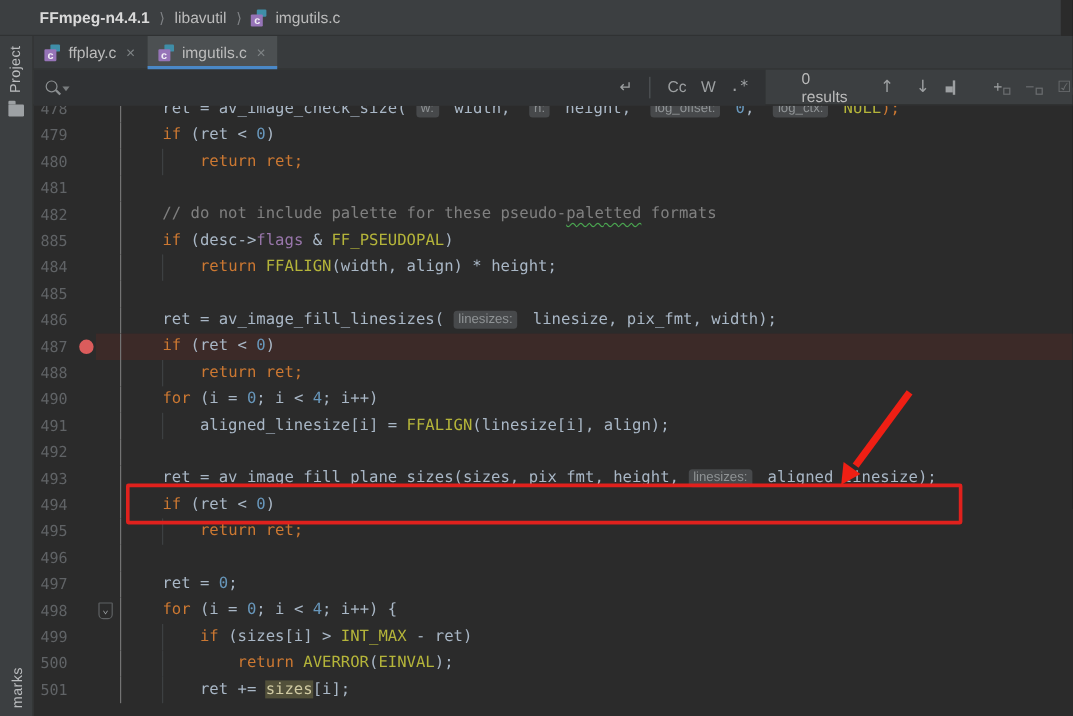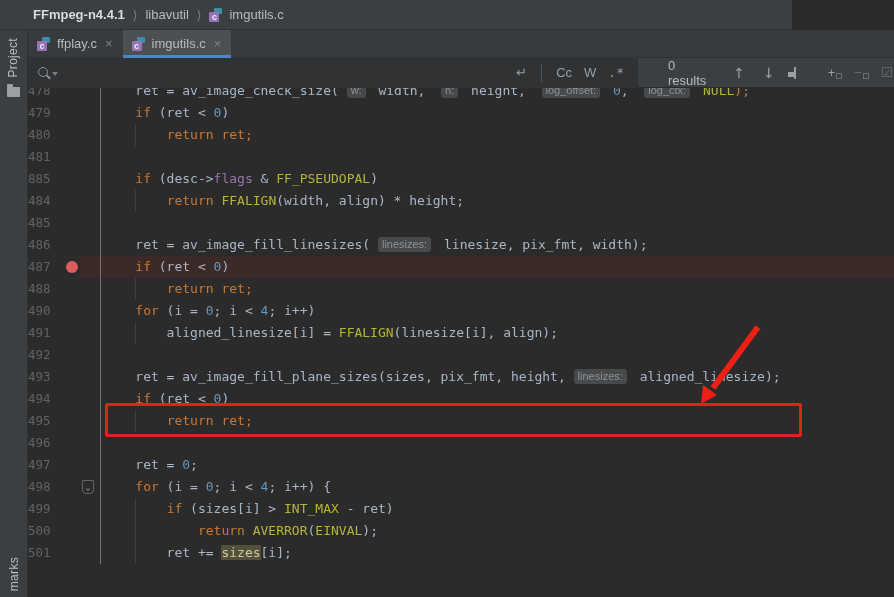--- a/index.html
+++ b/index.html
@@ -4,21 +4,21 @@
 <style>
   * { margin:0; padding:0; box-sizing:border-box; }
   html,body { background:#1e1e1e; }
   #app {
     position:relative; width:894px; height:597px; overflow:hidden;
     background:#2b2b2b; font-family:"Liberation Sans","DejaVu Sans",sans-serif;
     -webkit-font-smoothing:antialiased;
   }
   
   #titlebar {
-    position:absolute; top:0; left:0; width:792px; height:30px;
+    position:absolute; top:0; left:0; width:884px; height:30px;
     background:#3c3f41; border-bottom:1px solid #303233;
     display:flex; align-items:center; padding-left:33px; z-index:5;
     color:#bbbbbb; font-size:13px;
   }
   #titlebar .proj { font-weight:bold; color:#dadada; }
   #titlebar .sep { color:#808386; margin:0 8px; font-size:12px; }
   
   .ficon { position:relative; width:14px; height:14px; display:inline-block; flex:0 0 auto; }
   .ficon .sq-top { position:absolute; top:0; right:1px; width:8px; height:6px; background:#3f8ea8; border-radius:1px; }
   .ficon .sq-c { position:absolute; bottom:0; left:0; width:10px; height:10px; background:#9674b8; border-radius:1px;
@@ -71,21 +71,21 @@
   .sicon.mono { font-family:"DejaVu Sans Mono",monospace; }
   #results { margin-left:30px; color:#bbbbbb; font-size:13px; }
   .arrow-ic { font-size:14px; color:#9da0a2; padding:0 9px; font-family:"DejaVu Sans",sans-serif; }
   .selbox { position:relative; width:13px; height:12px; border:1.4px solid #9da0a2; margin:0 10px; display:inline-block; }
   .selbox::after { content:""; position:absolute; right:1px; bottom:1px; width:6px; height:5px; background:#9da0a2; }
   .subbox { display:inline-block; width:6px; height:6px; border:1px solid #6b6e70; margin-left:1px; vertical-align:-2px; }
   
   #editor { position:absolute; top:88px; left:28px; width:866px; height:509px; overflow:hidden; z-index:1; }
   #code-lines { margin-top:-8px; }
   .row { display:flex; height:22px; font-family:"DejaVu Sans Mono","Liberation Mono",monospace; font-size:13px; line-height:22px; }
-  .numcol { flex:0 0 52px; position:relative; text-align:left; padding-right:18px; color:#606366; font-size:12.5px; }
+  .numcol { flex:0 0 52px; position:relative; text-align:center; padding-right:18px; color:#606366; font-size:12.5px; }
   .markcol { flex:0 0 20px; position:relative; }
   .codecol { flex:1; position:relative; border-left:1px solid #737373; white-space:pre; padding-left:3px; color:#a9b7c6; }
   .row.bp .codecol, .row.bp .markcol { background:#3c2a28; }
   .bp-dot { position:absolute; right:2px; top:5px; width:12px; height:12px; border-radius:50%; background:#db5c5c; }
   .fold-mk { position:absolute; left:2px; top:4px; width:12px; height:14px; border:1px solid #5f6264; background:#2b2b2b;
              color:#9da2a5; font-size:9px; line-height:12px; text-align:center; border-radius:1px 1px 4px 4px; }
   .iguide { position:absolute; top:0; left:34px; width:1px; height:22px; background:#3d4042; }
   
   .tk-d { color:#a9b7c6; } .tk-kw { color:#cc7832; } .tk-num { color:#6897bb; }
   .tk-cmt { color:#808080; } .tk-macro { color:#b5b53a; } .tk-field { color:#9876aa; }
@@ -182,20 +182,25 @@
           <div class="numcol">480</div>
           <div class="markcol"></div>
           <div class="codecol"><span class="iguide"></span><span class="tk-d">        </span><span class="tk-kw">return ret;</span></div>
         </div>
         <div class="row">
           <div class="numcol">481</div>
           <div class="markcol"></div>
           <div class="codecol"></div>
         </div>
         <div class="row">
+          <div class="numcol">482</div>
+          <div class="markcol"></div>
+          <div class="codecol"><span class="tk-cmt">    // do not include palette for these pseudo-</span><span class="tk-typo">paletted</span><span class="tk-cmt"> formats</span></div>
+        </div>
+        <div class="row">
           <div class="numcol">885</div>
           <div class="markcol"></div>
           <div class="codecol"><span class="tk-d">    </span><span class="tk-kw">if</span><span class="tk-d"> (desc-&gt;</span><span class="tk-field">flags</span><span class="tk-d"> &amp; </span><span class="tk-macro">FF_PSEUDOPAL</span><span class="tk-d">)</span></div>
         </div>
         <div class="row">
           <div class="numcol">484</div>
           <div class="markcol"></div>
           <div class="codecol"><span class="iguide"></span><span class="tk-d">        </span><span class="tk-kw">return</span><span class="tk-d"> </span><span class="tk-macro">FFALIGN</span><span class="tk-d">(width, align) * height;</span></div>
         </div>
         <div class="row">

